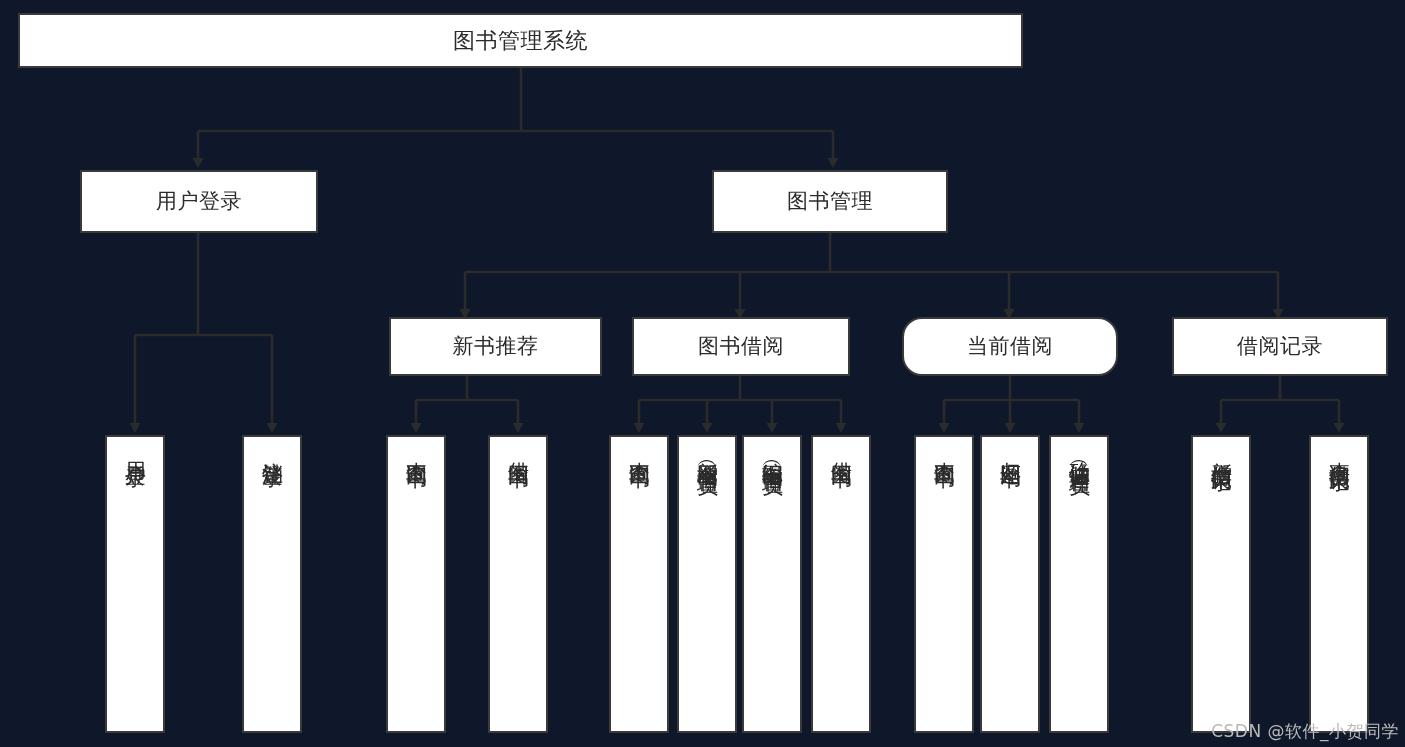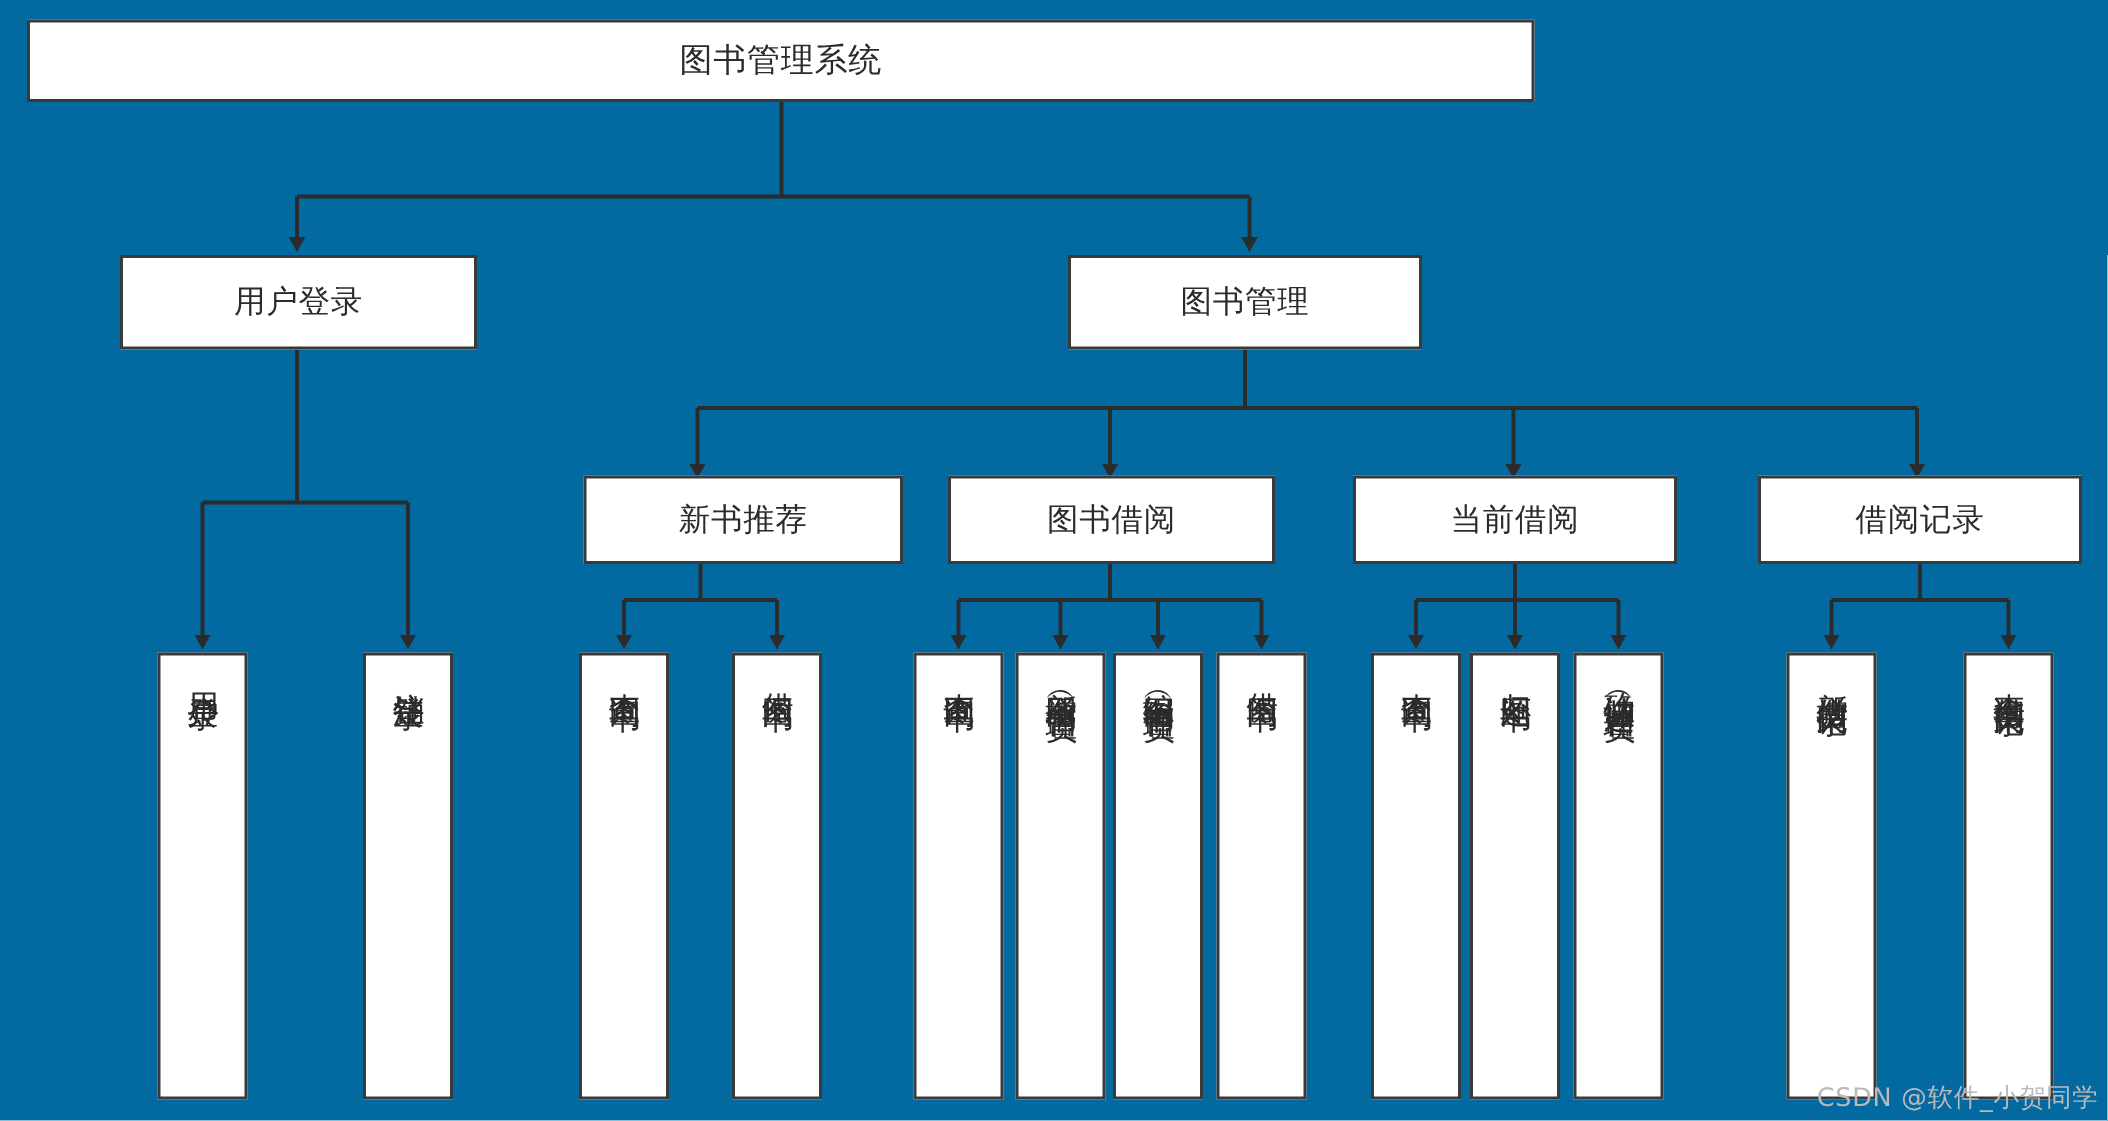--- a/index.html
+++ b/index.html
@@ -5,21 +5,21 @@
 <style>
   html,body{margin:0;padding:0;background:#ffffff;}
   body{
     font-family:"DejaVu Sans","Liberation Sans",sans-serif;
     -webkit-font-smoothing:antialiased;
   }
   #canvas{
     position:relative;
     width:1405px;
     height:747px;
-    background:#0369a1;
+    background:#0f172a;
     overflow:hidden;
   }
   svg.wires{
     position:absolute;
     left:0;top:0;
     width:1405px;height:747px;
     pointer-events:none;
   }
   .node{
     position:absolute;
@@ -136,21 +136,21 @@
   </div>
 
   <div class="node h" style="left:361px;top:317px;width:213px;height:59px;margin-left:28px;">
     <span class="lbl">新书推荐</span>
   </div>
 
   <div class="node h" style="left:632px;top:317px;width:218px;height:59px;">
     <span class="lbl">图书借阅</span>
   </div>
 
-  <div class="node h" style="left:902px;top:317px;width:216px;height:59px;">
+  <div class="node h" style="left:902px;top:317px;width:216px;height:59px;border-radius:20px;">
     <span class="lbl">当前借阅</span>
   </div>
 
   <div class="node h" style="left:1172px;top:317px;width:216px;height:59px;">
     <span class="lbl">借阅记录</span>
   </div>
 
   <div class="node v" style="left:105px;top:435px;width:60px;height:298px;">
     <span class="lbl">用户登录</span>
   </div>

